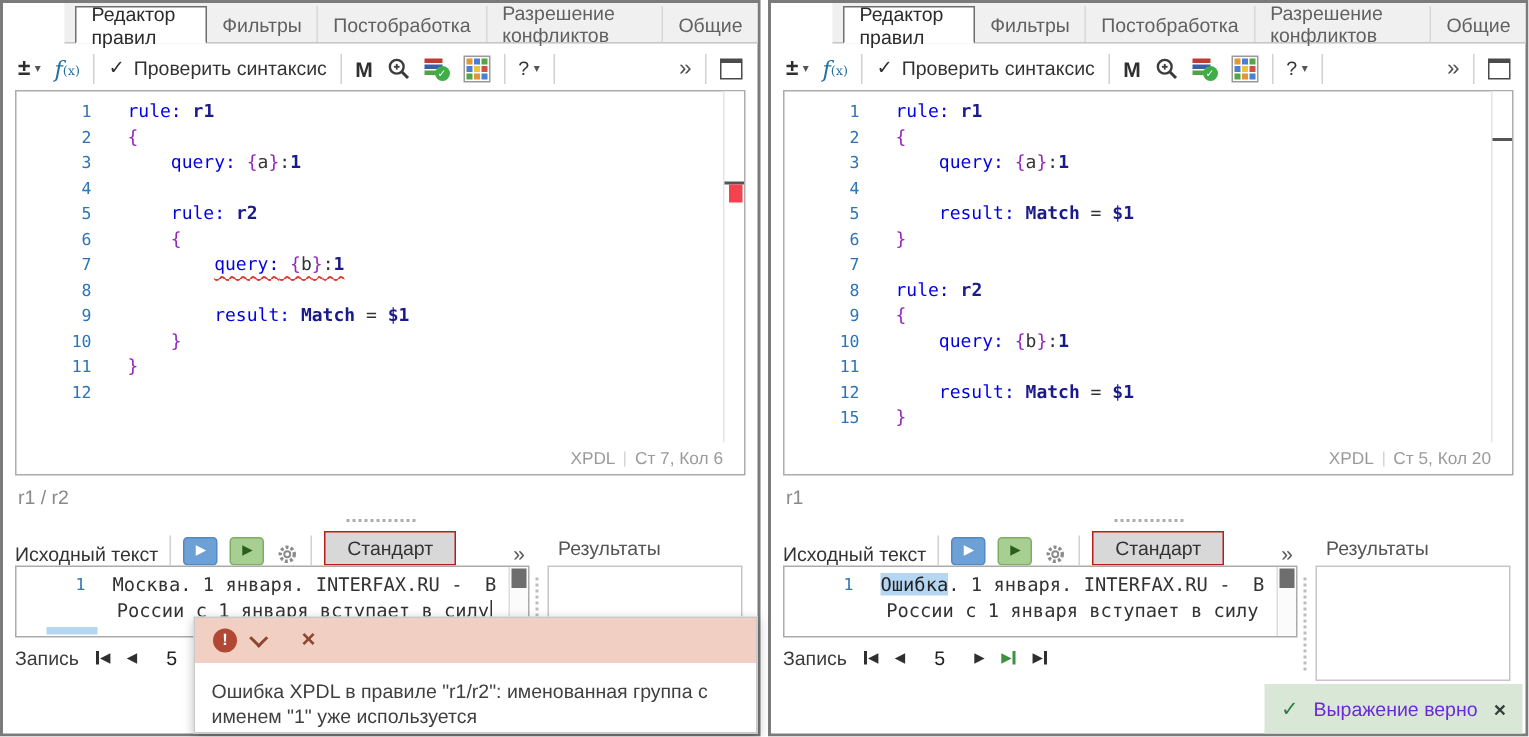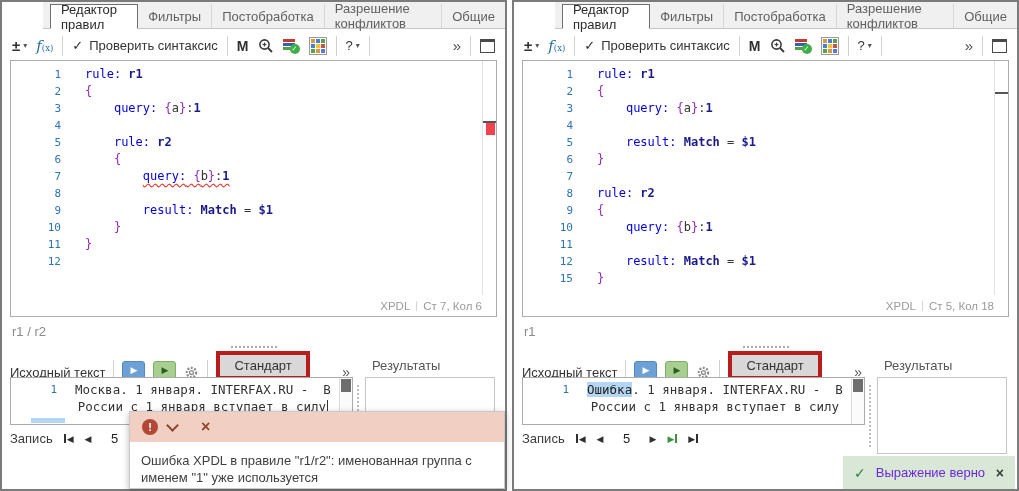--- a/index.html
+++ b/index.html
@@ -59,21 +59,21 @@
 
   .breadcrumb{position:absolute;top:322px;left:10px;font-size:13px;color:#8a8a8a;}
   .hsplitter{position:absolute;top:344px;left:50%;width:46px;margin-left:-23px;border-top:2px dotted #adadad;}
 
   
   .srcbar{position:absolute;top:351px;left:8px;width:487px;height:24px;display:flex;align-items:center;font-size:13px;color:#333;}
   .src-left{display:flex;align-items:flex-end;gap:8px;width:346px;flex:none;}
   .playbtn{width:23px;height:19px;border-radius:3px;display:flex;align-items:center;justify-content:center;font-size:9px;font-family:"DejaVu Sans",sans-serif;box-sizing:border-box;}
   .play-blue{background:#6ca0d7;border:1px solid #5588c0;color:#fff;}
   .play-green{background:#a8cf92;border:1px solid #7fae62;color:#2c5d1d;}
-  .std-btn{background:#d8d8d8;border:4px solid #b91c1c;padding:3px 14px;font-size:13px;color:#333;font-family:"Liberation Sans",sans-serif;}
+  .std-btn{background:#d8d8d8;border:1px solid #b91c1c;padding:3px 14px;font-size:13px;color:#333;font-family:"Liberation Sans",sans-serif;}
   .more2{color:#555;font-size:14px;margin-right:6px;}
   .results-label{margin-left:16px;color:#555;}
 
   
   .srcbox{position:absolute;left:8px;top:375px;width:343px;height:48px;border:1px solid #ababab;box-sizing:border-box;font-family:"DejaVu Sans Mono","Liberation Mono",monospace;font-size:12.5px;background:#fff;}
   .sline{display:flex;}
   .sln{flex:none;width:46px;text-align:right;padding:3px 18px 0 0;color:#2e75b6;font-size:11px;line-height:17px;}
   .srows{padding-top:3px;}
   .srow{height:17px;line-height:17px;white-space:pre;color:#222;text-align:center;}
   .src-scroll{position:absolute;top:0;right:0;bottom:0;width:12px;border-left:1px solid #ddd;background:#fbfbfb;}
@@ -447,21 +447,21 @@
           <span class="ecode"><span class="tk-br">}</span></span>
         </div>
         </div>
     <div class="scrolltrack">
       <div class="thumb-line"></div>
 
     </div>
     <div class="editor-status">
       <span>XPDL</span>
       <span class="vline"></span>
-      <span>Ст 5, Кол 18</span>
+      <span>Ст 5, Кол 20</span>
     </div>
   </div>
 
   <div class="breadcrumb">r1</div>
   <div class="hsplitter"></div>
 
   <div class="srcbar">
     <div class="src-left">
       <span>Исходный текст</span>
       <div class="tsep"></div>

